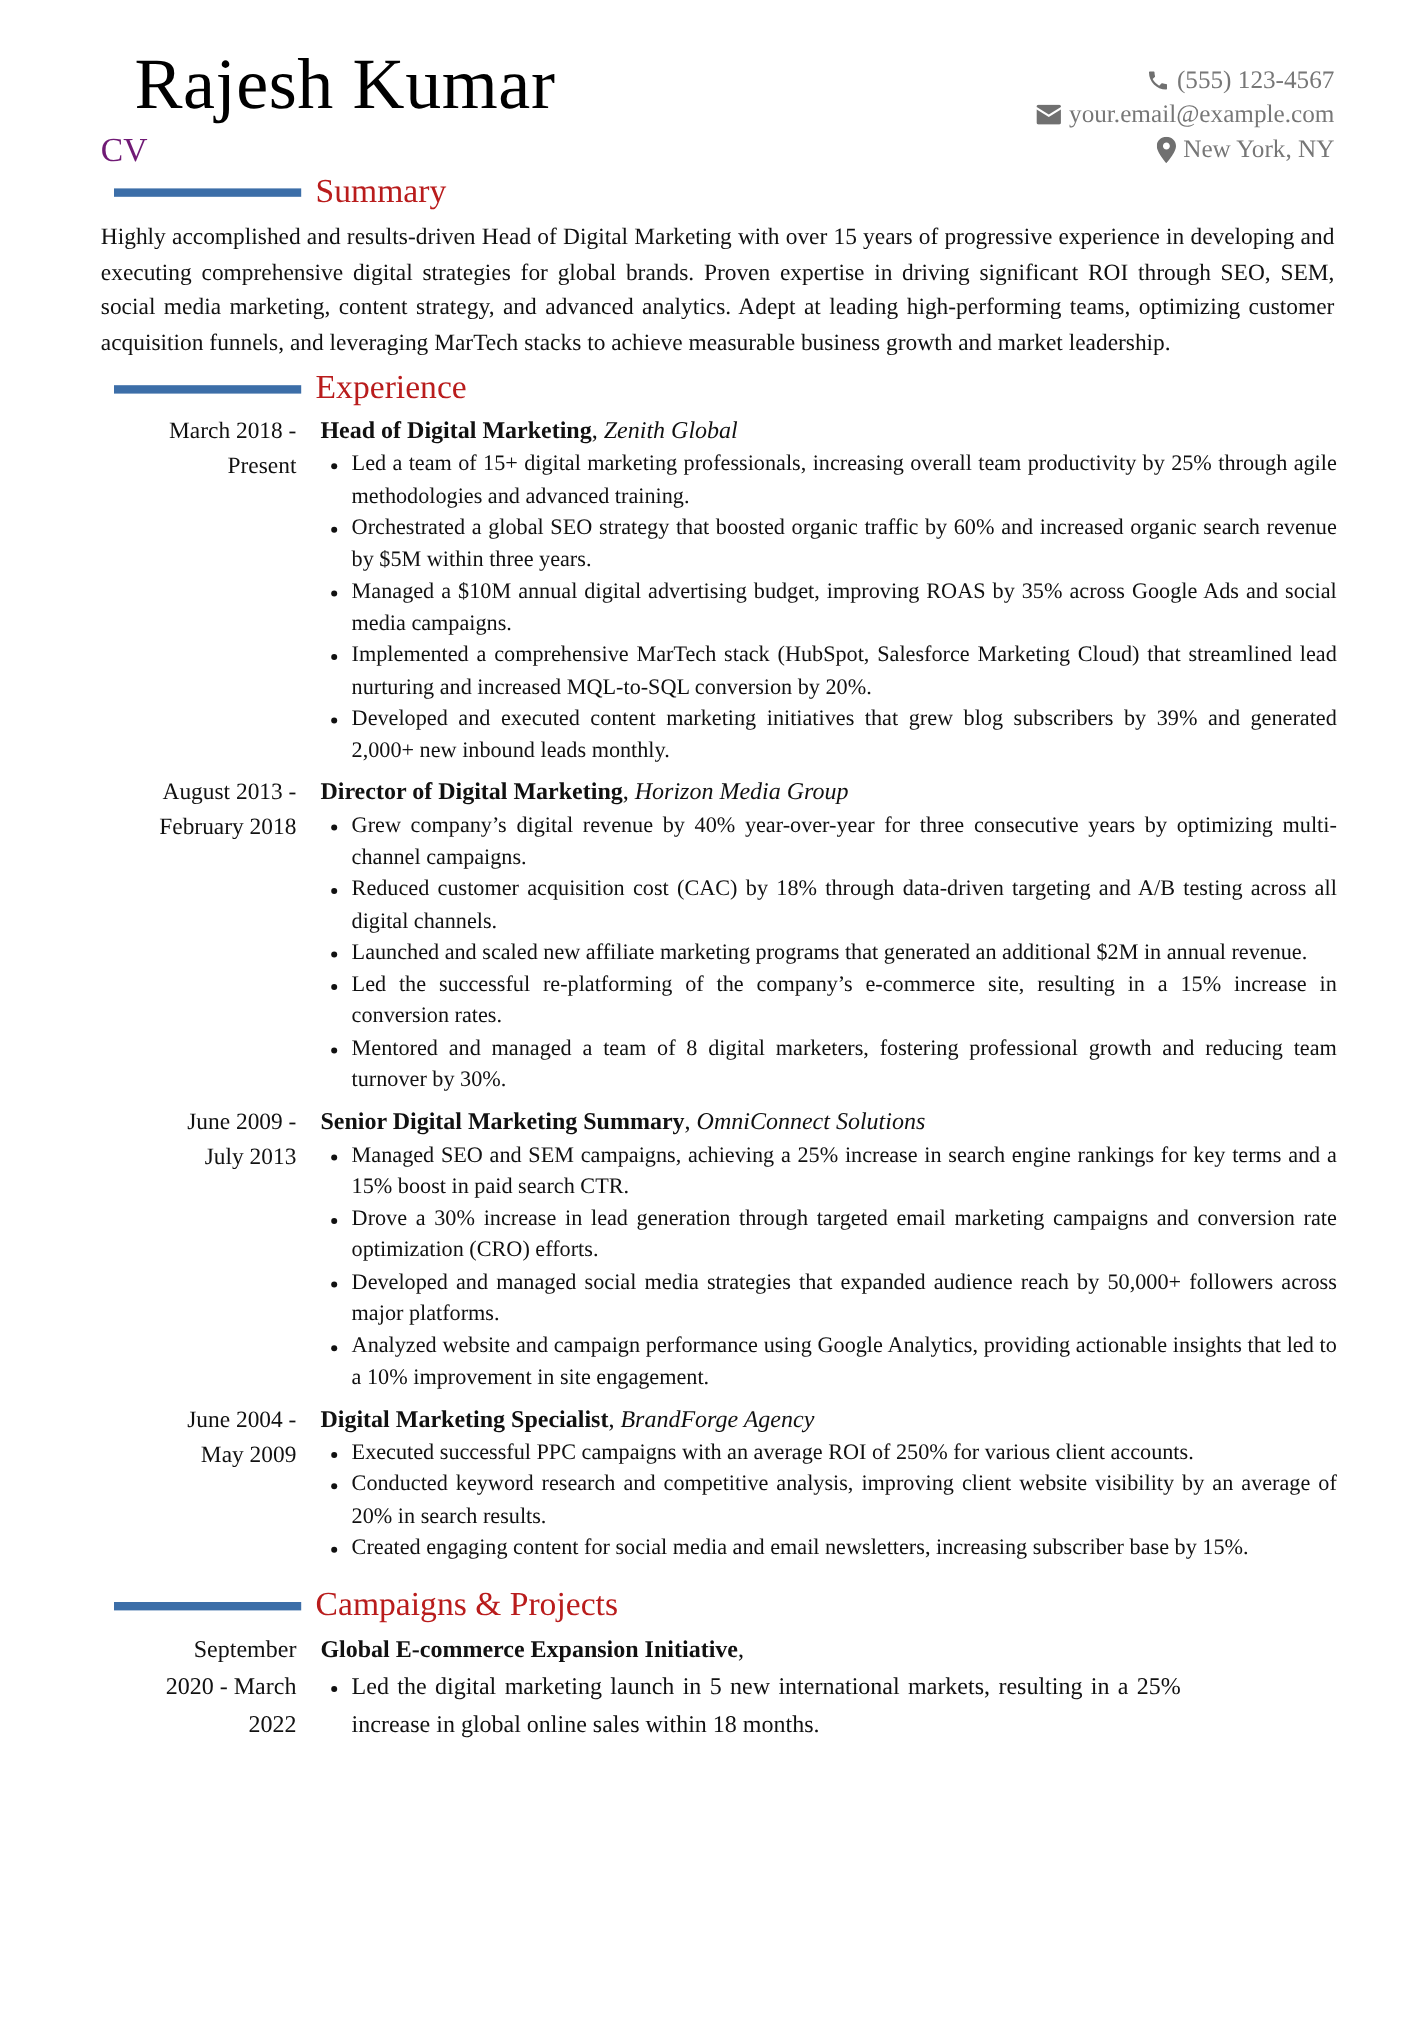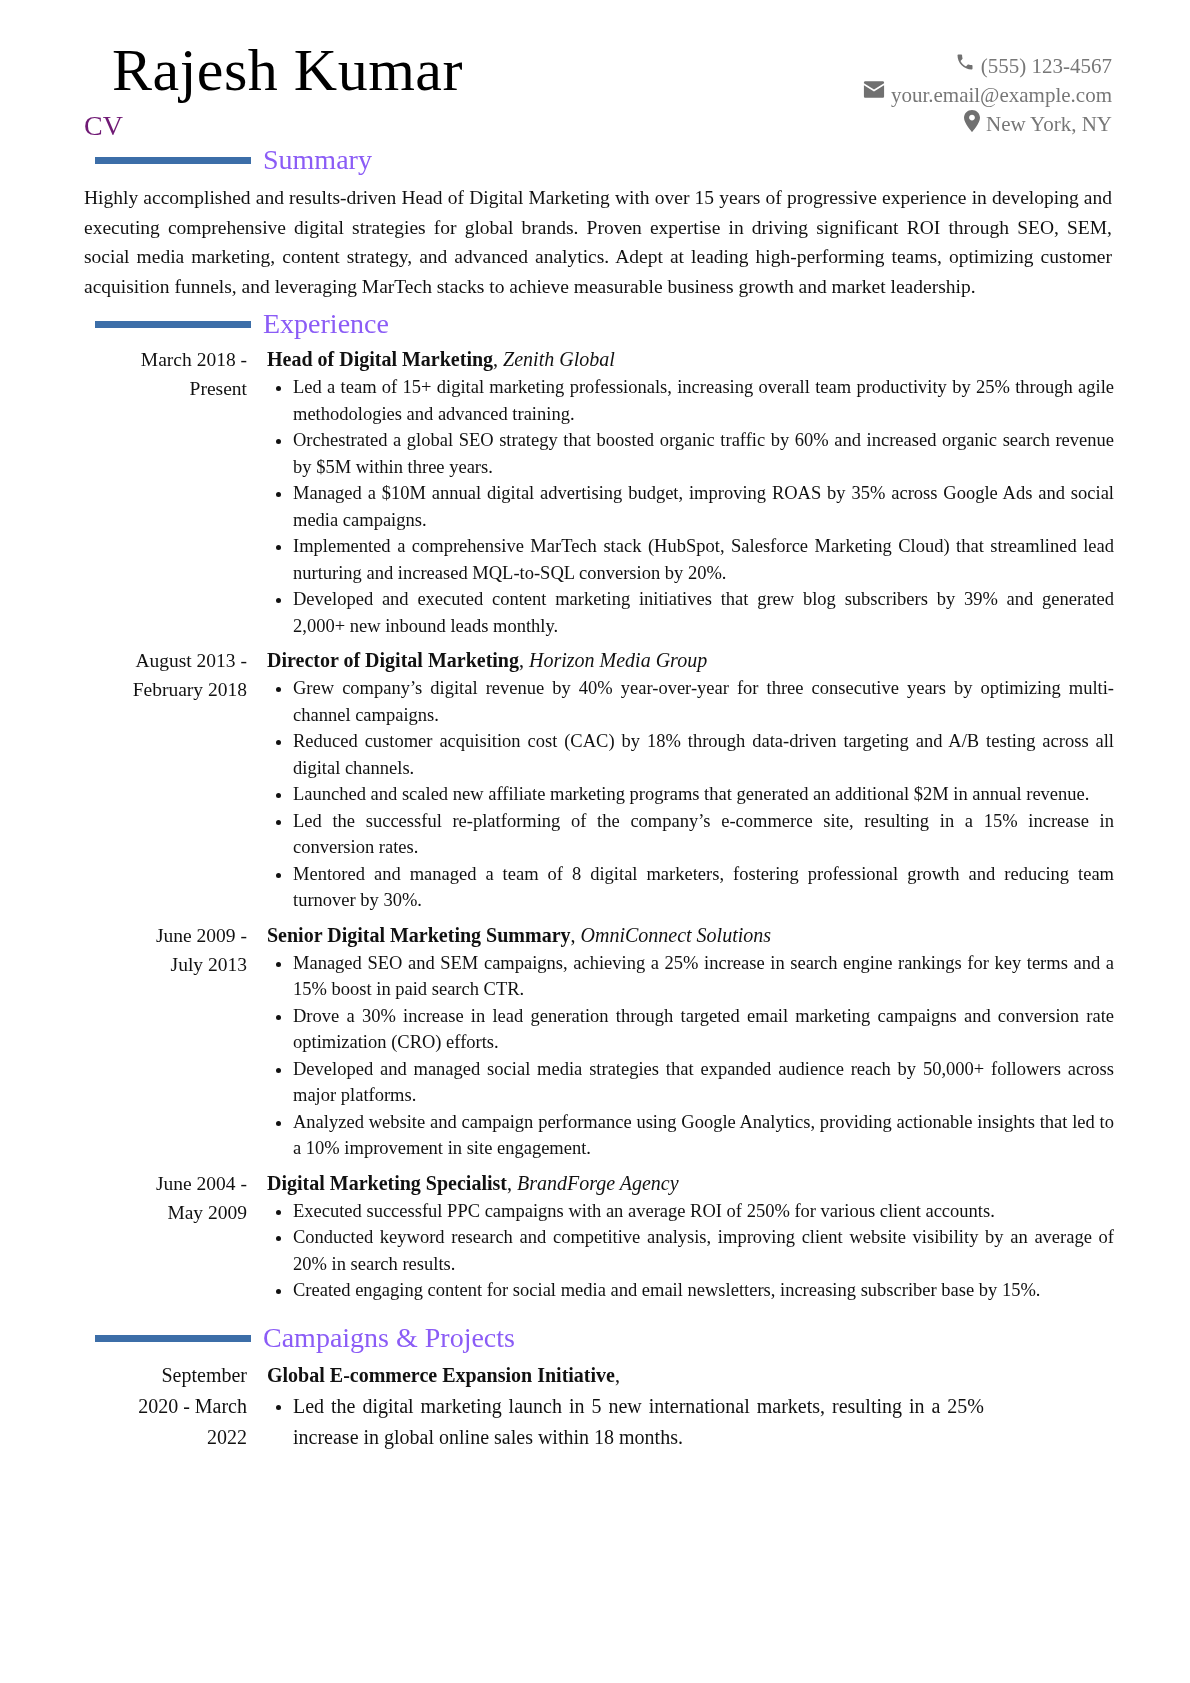--- a/index.html
+++ b/index.html
@@ -15,29 +15,29 @@
     margin-left: 28px;
   }
   .subtitle {
     position: absolute; left: 84px; top: 112px;
     font-family: "Liberation Serif", serif; font-size: 28px; line-height: 1; color: #701a75;
   }
   .contact {
     position: absolute; right: 78px; top: 52px; text-align: right;
     font-family: "Liberation Serif", serif; font-size: 21px; color: #777777; line-height: 29px;
   }
-  .contact-row { display: flex; justify-content: flex-end; align-items: flex-start; gap: 6px; }
+  .contact-row { display: flex; justify-content: flex-end; align-items: center; gap: 6px; }
   .contact-row svg { fill: #707070; display: block; }
 
   .section-head {
     position: absolute; left: 95px; display: flex; align-items: center;
   }
   .section-bar { width: 156px; height: 7px; background: #3c6ea8; margin-right: 12px; }
   .section-title {
-    font-family: "Liberation Serif", serif; font-size: 28px; color: #8b5cf6; line-height: 1;
+    font-family: "Liberation Serif", serif; font-size: 28px; color: #b91c1c; line-height: 1;
   }
 
   .summary {
     position: absolute; left: 84px; top: 183px; width: 1028px;
     font-family: "Liberation Serif", serif; font-size: 19.5px; line-height: 29.5px;
     text-align: justify; hyphens: auto;
   }
 
   .entries { position: absolute; left: 84px; width: 1030px; }
   .entry { display: flex; margin-bottom: 7px; }

